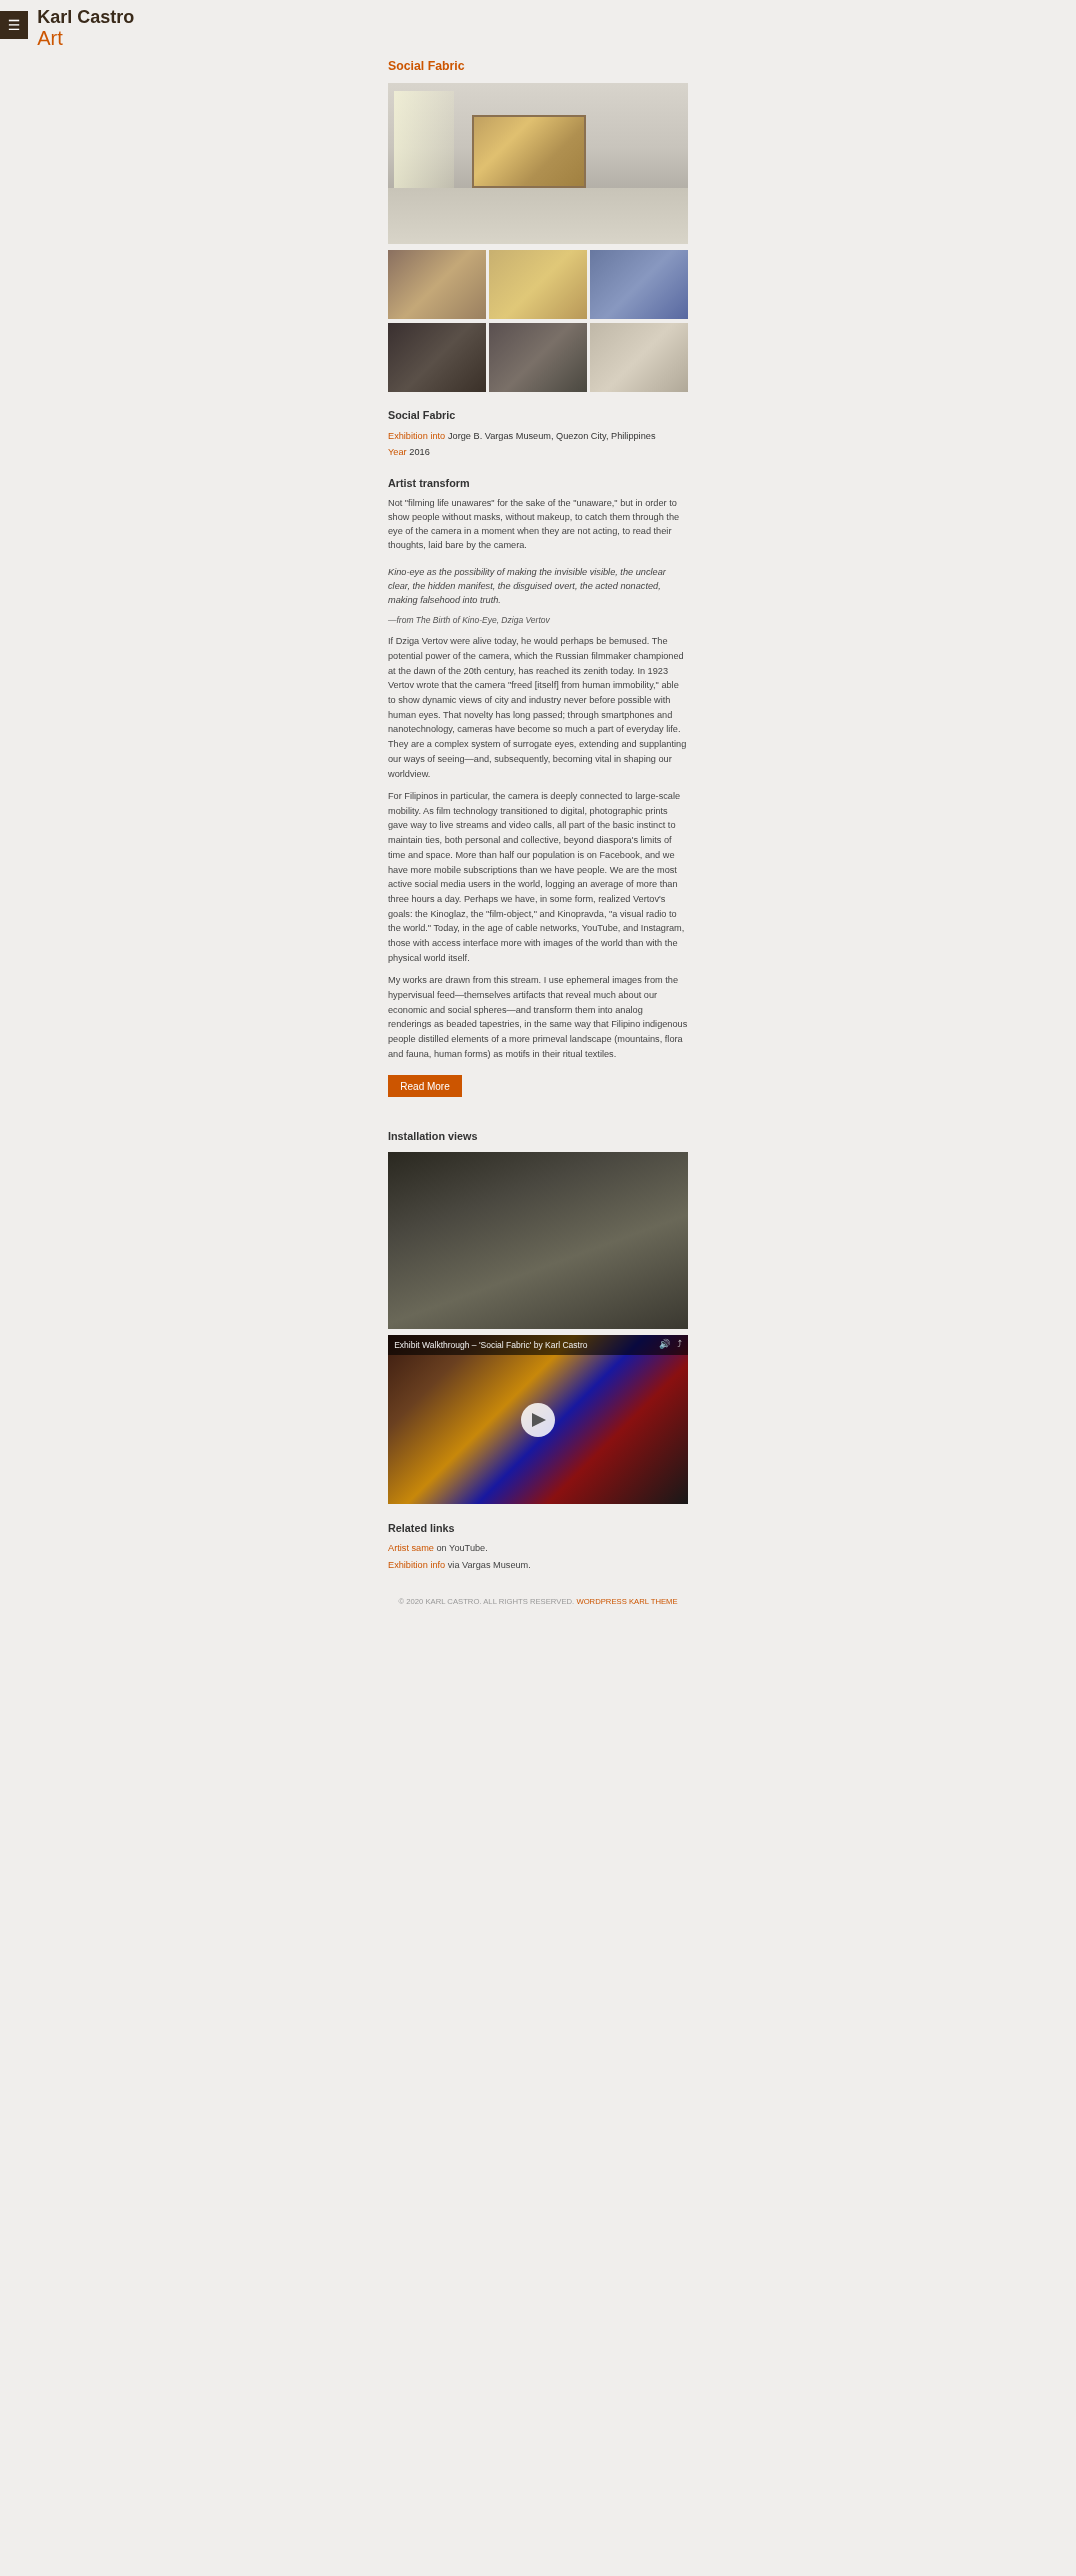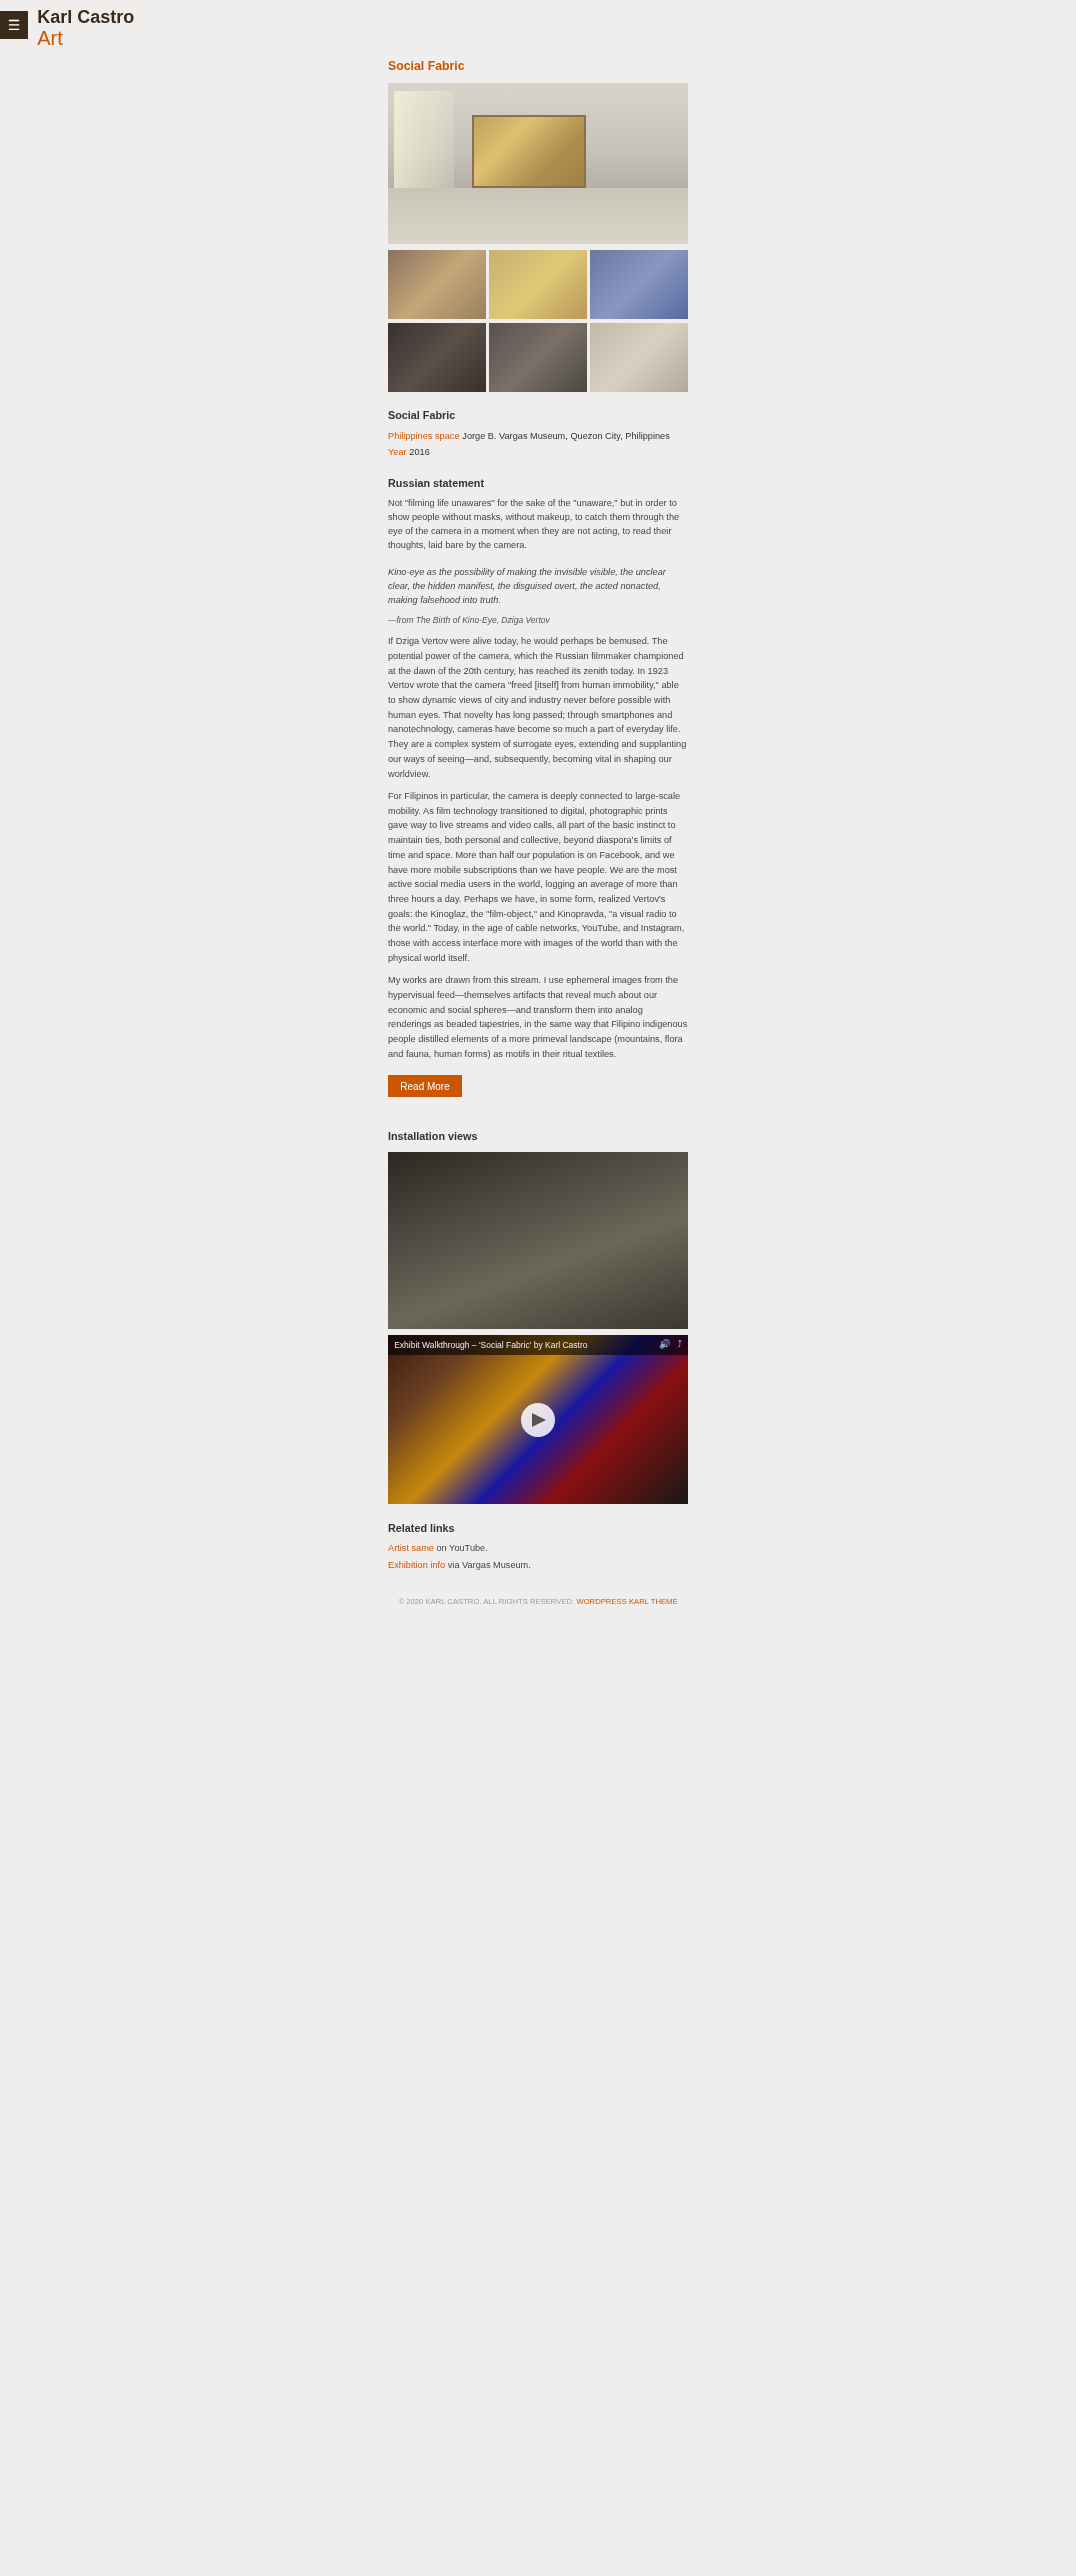--- a/index.html
+++ b/index.html
@@ -310,31 +310,31 @@
 
   <div class="gallery-grid-bottom">
     <div class="gallery-thumb-b" style="background:linear-gradient(135deg,#3a3030 0%,#5a5048 50%,#3a3028 100%);"></div>
     <div class="gallery-thumb-b" style="background:linear-gradient(135deg,#5a5050 0%,#7a7068 50%,#4a4840 100%);"></div>
     <div class="gallery-thumb-b" style="background:linear-gradient(135deg,#c0b8a8 0%,#d8d0c0 50%,#b0a898 100%);"></div>
   </div>
 
   <div class="info-section">
     <h2>Social Fabric</h2>
     <p>
-      <span class="info-label">Philippines space</span>
+      <span class="info-label">Exhibition into</span>
       <span class="info-value">Jorge B. Vargas Museum, Quezon City, Philippines</span>
     </p>
     <p>
       <span class="info-label">Year</span>
       <span class="info-value"> </span><span class="info-value">2016</span>
     </p>
   </div>
 
   <div class="artist-statement">
-    <h2>Russian statement</h2>
+    <h2>Artist transform</h2>
 
     <div class="quote-block">
       <span>Not "filming life unawares" for the sake of the "unaware," but in order to show people without masks, without makeup, to catch them through the eye of the camera in a moment when they are not acting, to read their thoughts, laid bare by the camera.</span>
       <br><br>
       <em>Kino-eye as the possibility of making the invisible visible, the unclear clear, the hidden manifest, the disguised overt, the acted nonacted, making falsehood into truth.</em>
     </div>
     <div class="quote-source">—from The Birth of Kino-Eye, Dziga Vertov</div>
 
     <p class="body-text">If Dziga Vertov were alive today, he would perhaps be bemused. The potential power of the camera, which the Russian filmmaker championed at the dawn of the 20th century, has reached its zenith today. In 1923 Vertov wrote that the camera "freed [itself] from human immobility," able to show dynamic views of city and industry never before possible with human eyes. That novelty has long passed; through smartphones and nanotechnology, cameras have become so much a part of everyday life. They are a complex system of surrogate eyes, extending and supplanting our ways of seeing—and, subsequently, becoming vital in shaping our worldview.</p>
     <p class="body-text">For Filipinos in particular, the camera is deeply connected to large-scale mobility. As film technology transitioned to digital, photographic prints gave way to live streams and video calls, all part of the basic instinct to maintain ties, both personal and collective, beyond diaspora's limits of time and space. More than half our population is on Facebook, and we have more mobile subscriptions than we have people. We are the most active social media users in the world, logging an average of more than three hours a day. Perhaps we have, in some form, realized Vertov's goals: the Kinoglaz, the "film-object," and Kinopravda, "a visual radio to the world." Today, in the age of cable networks, YouTube, and Instagram, those with access interface more with images of the world than with the physical world itself.</p>

